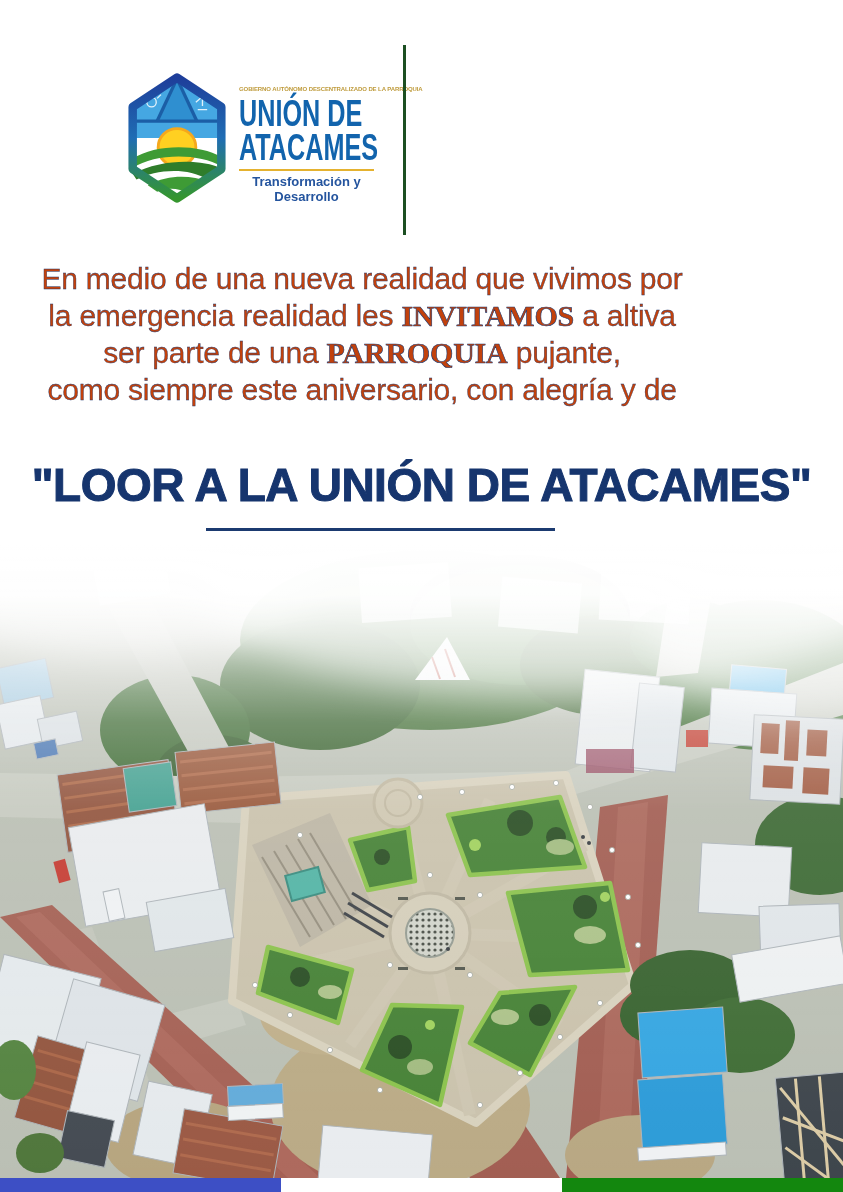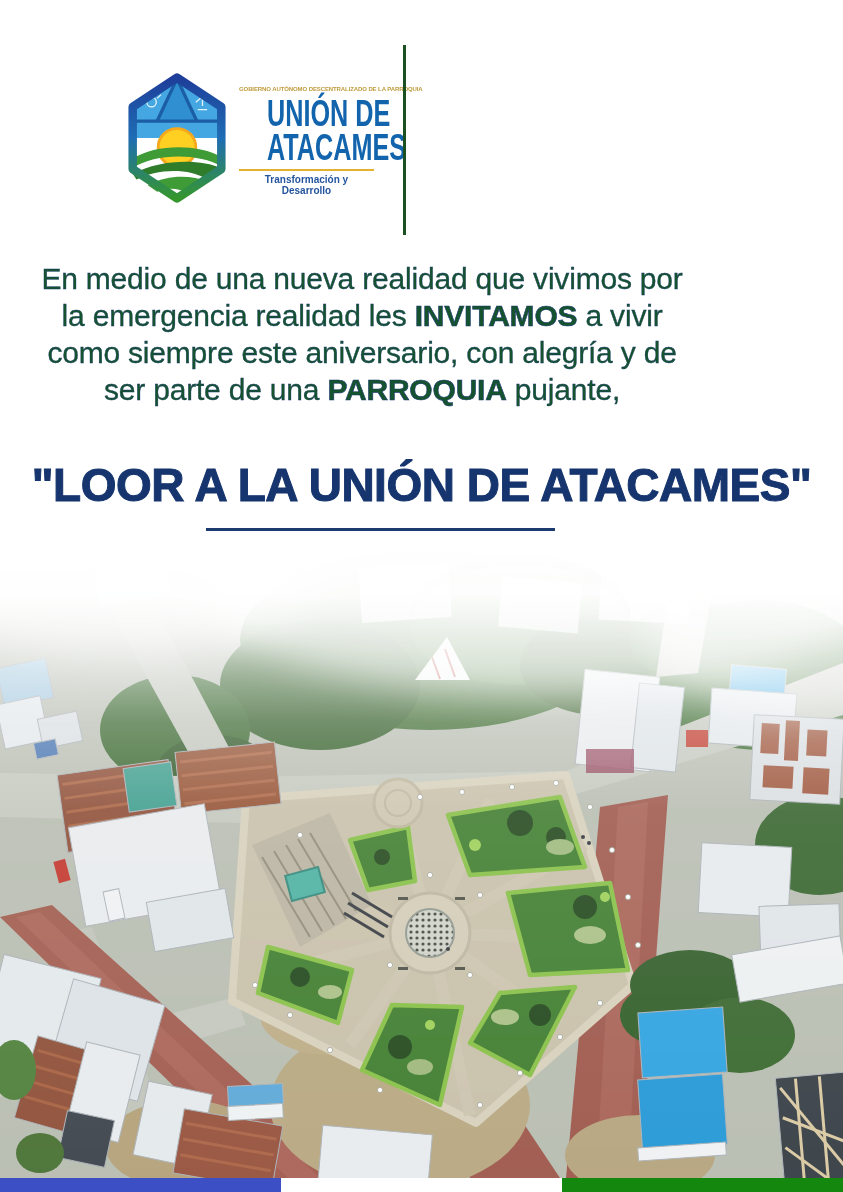--- a/index.html
+++ b/index.html
@@ -7,29 +7,29 @@
     position:relative;width:843px;height:1192px;margin:0 auto;background:#ffffff;
     overflow:hidden;font-family:"Liberation Sans",sans-serif;
   }
   
   .header{position:absolute;top:0;left:0;width:843px;height:240px;}
   .hex-logo{position:absolute;left:127px;top:72px;width:100px;height:132px;}
   .logo-text{position:absolute;left:239px;top:86px;width:152px;}
   .gov-line{font-size:6px;font-weight:bold;color:#bf9b3c;letter-spacing:-0.1px;white-space:nowrap;}
   .name-line{display:inline-block;transform:scaleX(.70);transform-origin:left top;
     font-size:36px;line-height:.92;font-weight:bold;color:#1264ad;white-space:nowrap;margin-top:1px;}
-  .name-wrap{margin-top:4px;margin-left:28px;}
+  .name-wrap{margin-top:4px;}
   .gold-rule{width:135px;height:2px;background:#e5b22f;margin:5px 0 3px 0;}
-  .tagline{width:135px;text-align:center;font-size:10px;font-weight:bold;color:#24549e;}
+  .tagline{width:135px;text-align:center;font-size:13px;font-weight:bold;color:#24549e;}
   .v-divider{position:absolute;left:403px;top:45px;width:3px;height:190px;background:#1c4f22;}
   .anniv{position:absolute;left:425px;top:46px;width:360px;height:190px;}
   
-  .message{position:absolute;top:260px;left:0;width:724px;text-align:center;color:#14532d;
+  .message{position:absolute;top:260px;left:0;width:724px;text-align:center;color:#c2410c;
     font-size:30px;line-height:37px;letter-spacing:-0.2px;-webkit-text-stroke:.35px #1d3a72;}
-  .message .b{font-weight:bold;-webkit-text-stroke:.6px #1d3a72;}
+  .message .b{font-weight:bold;font-family:Liberation Serif, serif;-webkit-text-stroke:.6px #1d3a72;}
   .msg-line{white-space:nowrap;}
   
   .headline{position:absolute;top:458px;left:0;width:843px;text-align:center;
     font-size:46px;font-weight:bold;color:#16356e;letter-spacing:-0.5px;-webkit-text-stroke:1px #16356e;}
   .headline-rule{position:absolute;top:528px;left:206px;width:349px;height:3px;background:#1b3a70;}
   
   .photo{position:absolute;top:545px;left:0;width:843px;height:633px;}
   .photo svg{display:block;}
   
   .footer-bar{position:absolute;left:0;bottom:0;width:843px;height:14px;display:flex;}
@@ -93,23 +93,23 @@
     <div class="anniv">
       
       
       
       
     </div>
   </div>
 
   <div class="message">
     <div class="msg-line"><span>En medio de una nueva realidad que vivimos por</span><span class="b"></span><span></span></div>
-    <div class="msg-line"><span>la emergencia realidad les </span><span class="b">INVITAMOS</span><span> a vivir</span></div>
+    <div class="msg-line"><span>la emergencia realidad les </span><span class="b">INVITAMOS</span><span> a altiva</span></div>
+    <div class="msg-line"><span>ser parte de una </span><span class="b">PARROQUIA</span><span> pujante,</span></div>
     <div class="msg-line"><span>como siempre este aniversario, con alegría y de</span><span class="b"></span><span></span></div>
-    <div class="msg-line"><span>ser parte de una </span><span class="b">PARROQUIA</span><span> pujante,</span></div>
   </div>
 
   <div class="headline">"LOOR A LA UNIÓN DE ATACAMES"</div>
   <div class="headline-rule"></div>
 
   <div class="photo" role="img" aria-label="Vista aérea del parque central y calles de la parroquia Unión de Atacames">
     <svg width="843" height="633" viewBox="0 0 843 633" preserveAspectRatio="none">
       <defs>
         <linearGradient id="fadeTop" x1="0" y1="0" x2="0" y2="1">
           <stop offset="0" stop-color="#ffffff" stop-opacity="1"></stop>

